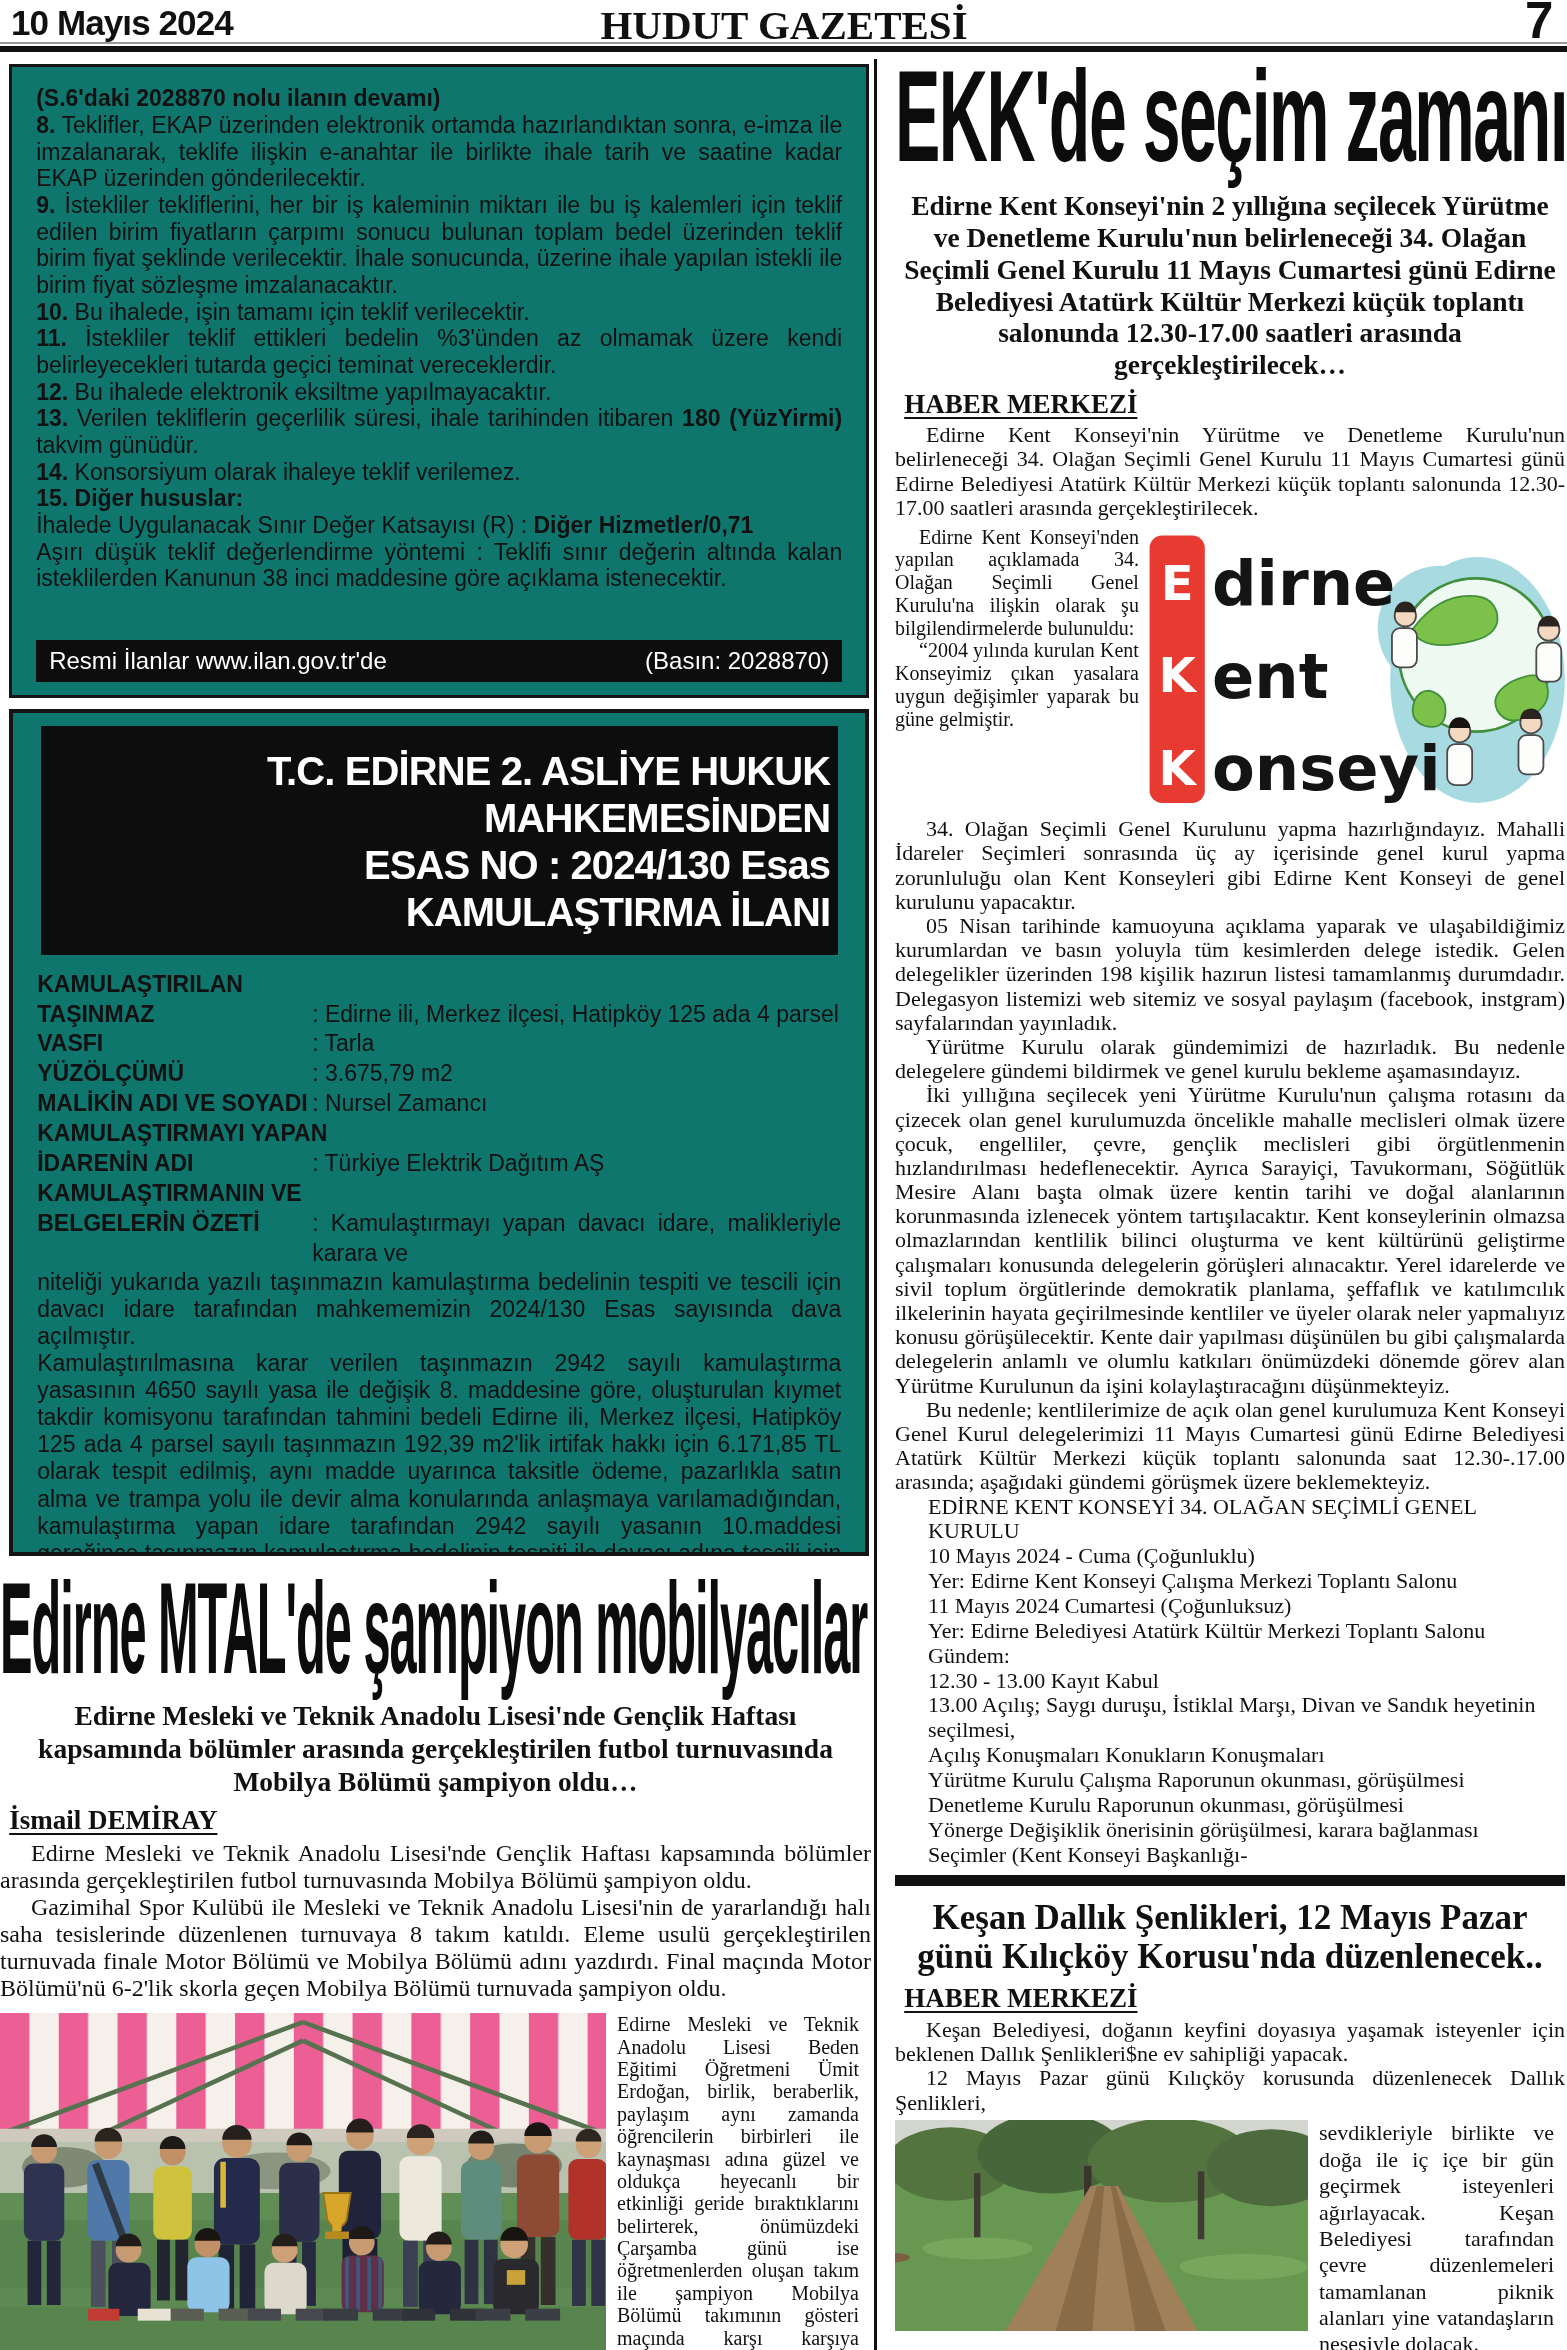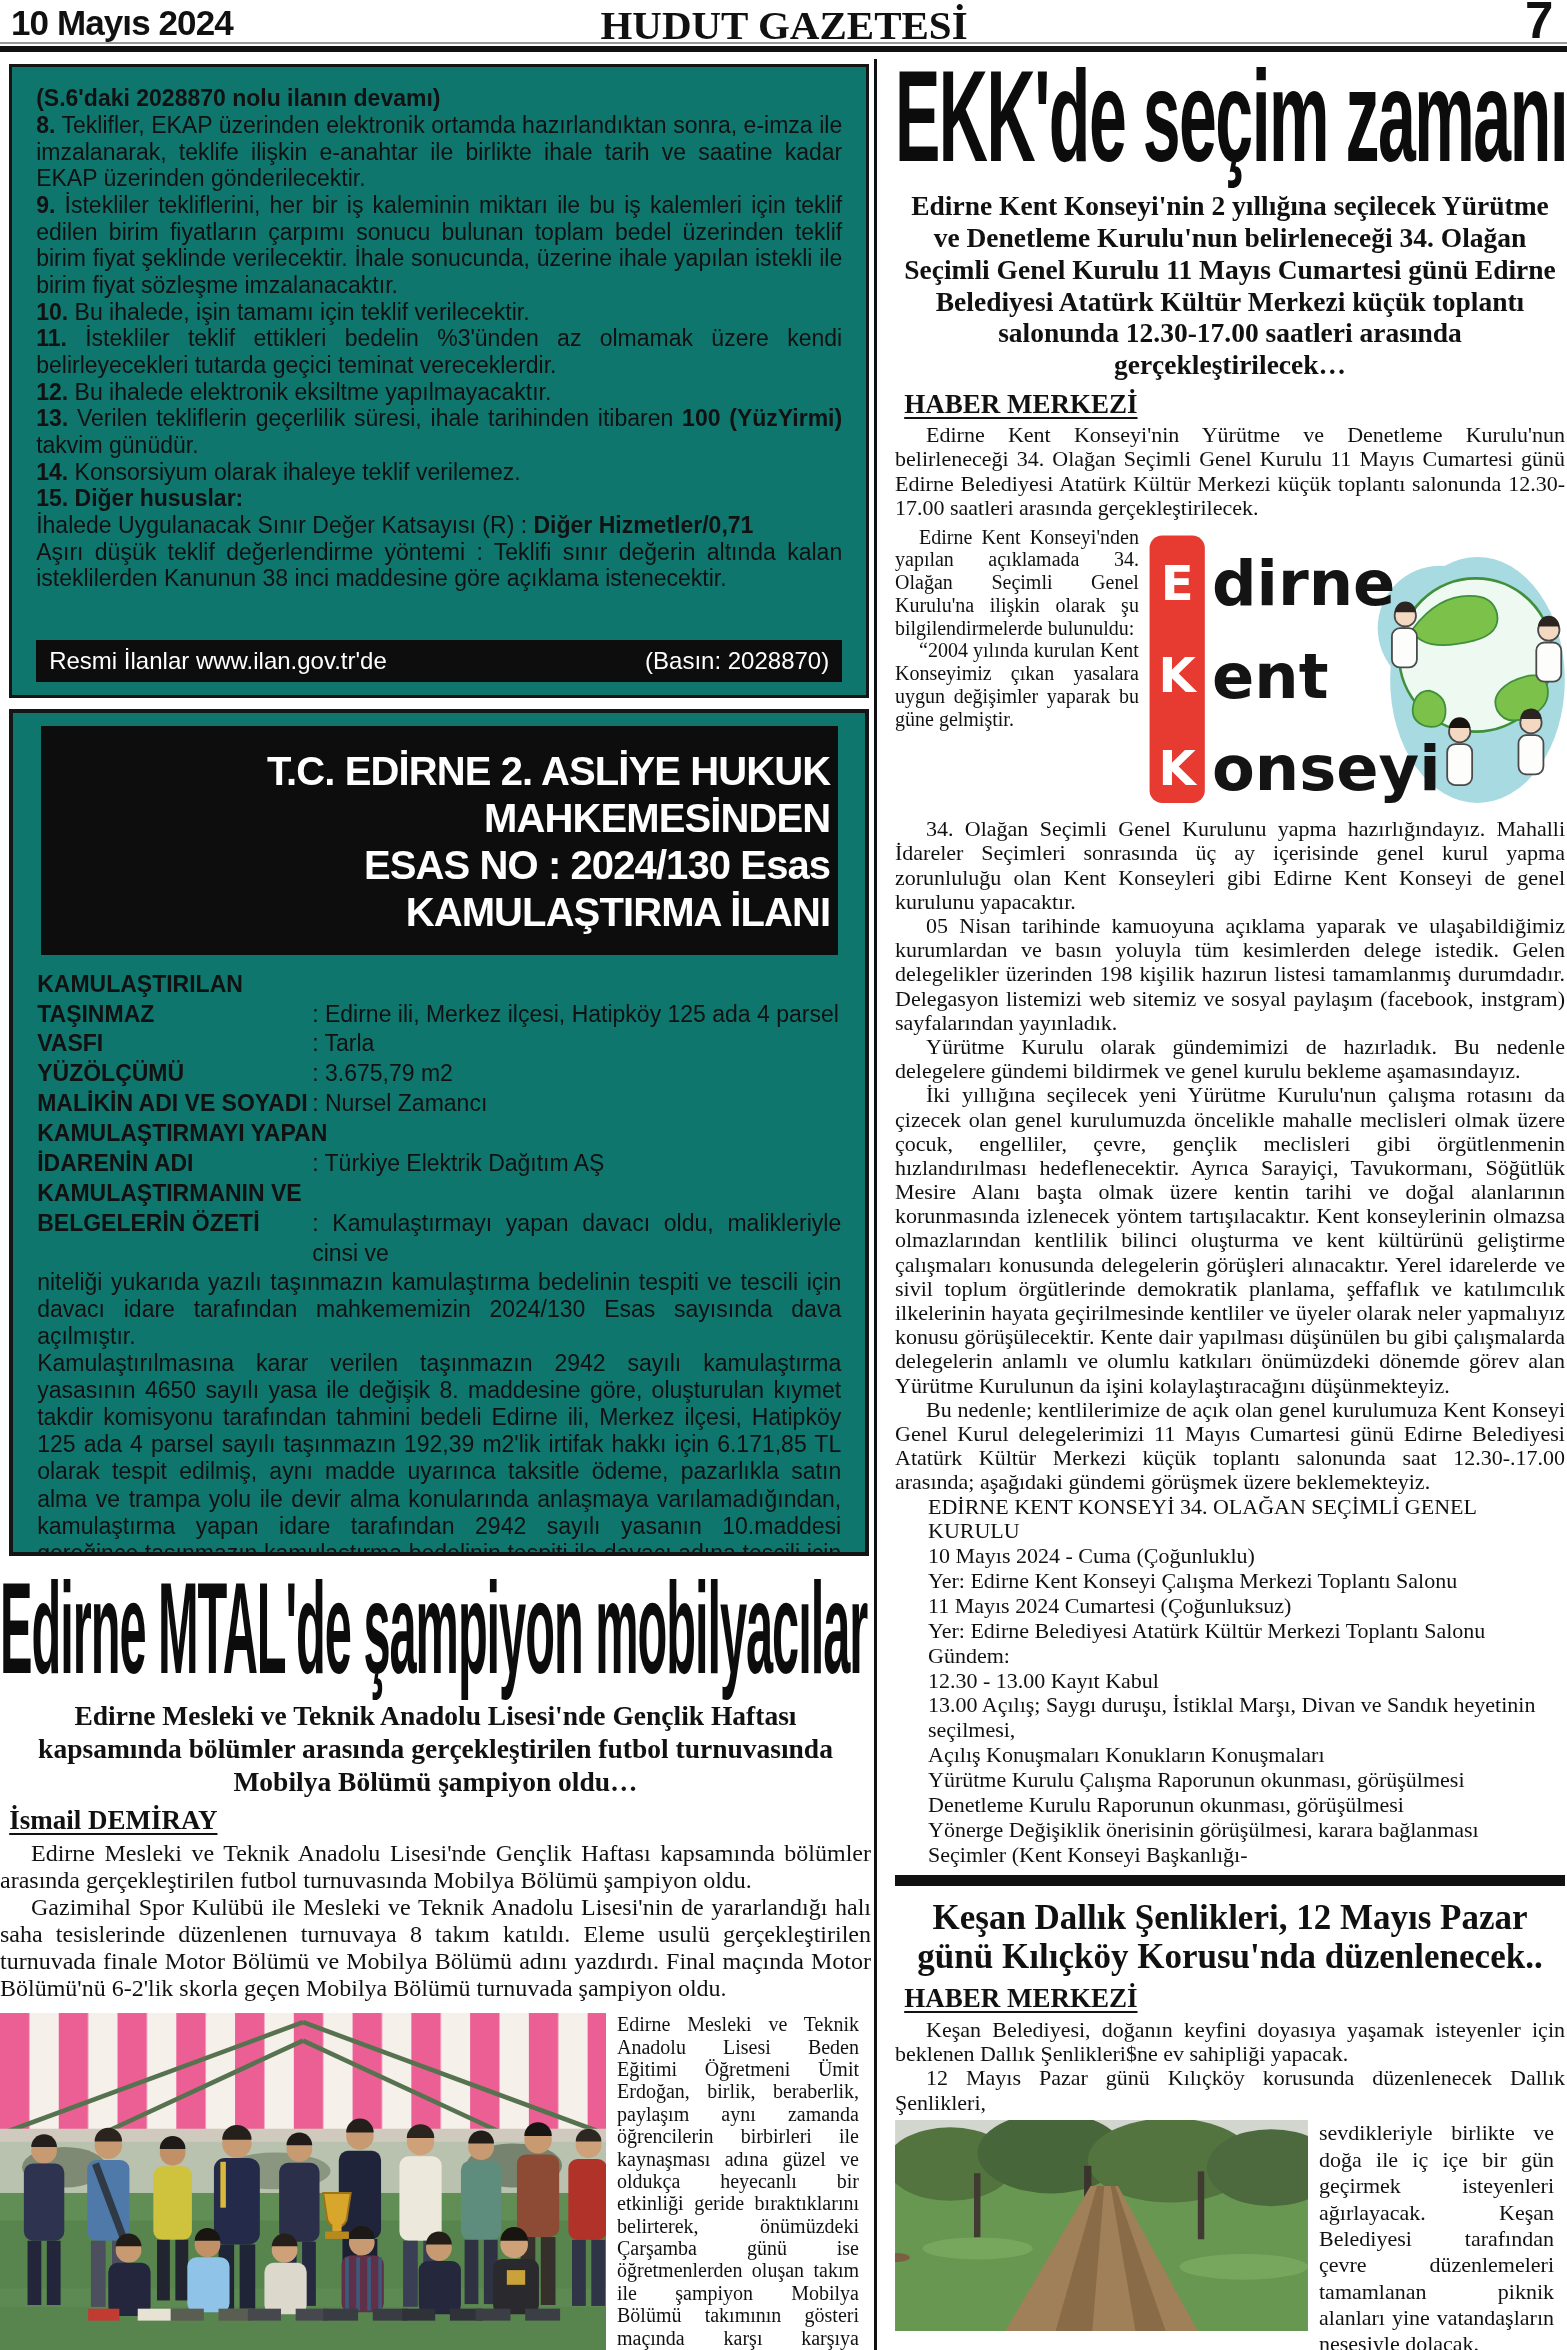--- a/index.html
+++ b/index.html
@@ -73,21 +73,21 @@
   <div class="hdr-rule"></div>
   <div class="col-rule"></div>
 
   <section id="notice1" class="legal-box">
     <p class="jp"><b>(S.6'daki 2028870 nolu ilanın devamı)</b></p>
     <p class="jp"><b>8.</b><span> Teklifler, EKAP üzerinden elektronik ortamda hazırlandıktan sonra, e-imza ile imzalanarak, teklife ilişkin e-anahtar ile birlikte ihale tarih ve saatine kadar EKAP üzerinden gönderilecektir.</span></p>
     <p class="jp"><b>9.</b><span> İstekliler tekliflerini, her bir iş kaleminin miktarı ile bu iş kalemleri için teklif edilen birim fiyatların çarpımı sonucu bulunan toplam bedel üzerinden teklif birim fiyat şeklinde verilecektir. İhale sonucunda, üzerine ihale yapılan istekli ile birim fiyat sözleşme imzalanacaktır.</span></p>
     <p class="jp"><b>10.</b><span> Bu ihalede, işin tamamı için teklif verilecektir.</span></p>
     <p class="jp"><b>11.</b><span> İstekliler teklif ettikleri bedelin %3'ünden az olmamak üzere kendi belirleyecekleri tutarda geçici teminat vereceklerdir.</span></p>
     <p class="jp"><b>12.</b><span> Bu ihalede elektronik eksiltme yapılmayacaktır.</span></p>
-    <p class="jp"><b>13.</b><span> Verilen tekliflerin geçerlilik süresi, ihale tarihinden itibaren </span><b>100 (YüzYirmi)</b><span> takvim günüdür.</span></p>
+    <p class="jp"><b>13.</b><span> Verilen tekliflerin geçerlilik süresi, ihale tarihinden itibaren </span><b>180 (YüzYirmi)</b><span> takvim günüdür.</span></p>
     <p class="jp"><b>14.</b><span> Konsorsiyum olarak ihaleye teklif verilemez.</span></p>
     <p class="jp"><b>15. Diğer hususlar:</b></p>
     <p class="jp"><span>İhalede Uygulanacak Sınır Değer Katsayısı (R) : </span><b>Diğer Hizmetler/0,71</b></p>
     <p class="jp"><span>Aşırı düşük teklif değerlendirme yöntemi : Teklifi sınır değerin altında kalan isteklilerden Kanunun 38 inci maddesine göre açıklama istenecektir.</span></p>
     <div class="bar">
       <span>Resmi İlanlar www.ilan.gov.tr'de</span>
       <span>(Basın: 2028870)</span>
     </div>
   </section>
 
@@ -125,21 +125,21 @@
     <div class="n2-row">
         <span class="n2-label">İDARENİN ADI</span>
         <span class="n2-value">: Türkiye Elektrik Dağıtım AŞ</span>
       </div>
     <div class="n2-row">
         <span class="n2-label">KAMULAŞTIRMANIN VE</span>
         <span class="n2-value"></span>
       </div>
     <div class="n2-row">
         <span class="n2-label">BELGELERİN ÖZETİ</span>
-        <span class="n2-value">: Kamulaştırmayı yapan davacı oldu, malikleriyle cinsi ve</span>
+        <span class="n2-value">: Kamulaştırmayı yapan davacı idare, malikleriyle karara ve</span>
       </div>
     <p class="n2-par">niteliği yukarıda yazılı taşınmazın kamulaştırma bedelinin tespiti ve tescili için davacı idare tarafından mahkememizin 2024/130 Esas sayısında dava açılmıştır.</p>
     <p class="n2-par">Kamulaştırılmasına karar verilen taşınmazın 2942 sayılı kamulaştırma yasasının 4650 sayılı yasa ile değişik 8. maddesine göre, oluşturulan kıymet takdir komisyonu tarafından tahmini bedeli Edirne ili, Merkez ilçesi, Hatipköy 125 ada 4 parsel sayılı taşınmazın 192,39 m2'lik irtifak hakkı için 6.171,85 TL olarak tespit edilmiş, aynı madde uyarınca taksitle ödeme, pazarlıkla satın alma ve trampa yolu ile devir alma konularında anlaşmaya varılamadığından, kamulaştırma yapan idare tarafından 2942 sayılı yasanın 10.maddesi gereğince taşınmazın kamulaştırma bedelinin tespiti ile davacı adına tescili için mahkememize dava açılmıştır. 2942 sayılı yasanın 4650 yasa ile değişik 10.maddesinin 4.fıkrası gereğince ilan olunur.</p>
 
   </section>
 
   <section id="article-mtal">
     <div class="hl"><span class="fit" style="transform-origin: left bottom; transform: scaleX(0.375148);">Edirne MTAL'de şampiyon mobilyacılar</span></div>
     <p class="sub">Edirne Mesleki ve Teknik Anadolu Lisesi'nde Gençlik Haftası kapsamında bölümler arasında gerçekleştirilen futbol turnuvasında Mobilya Bölümü şampiyon oldu…</p>
     <div class="section-label">İsmail DEMİRAY</div>

